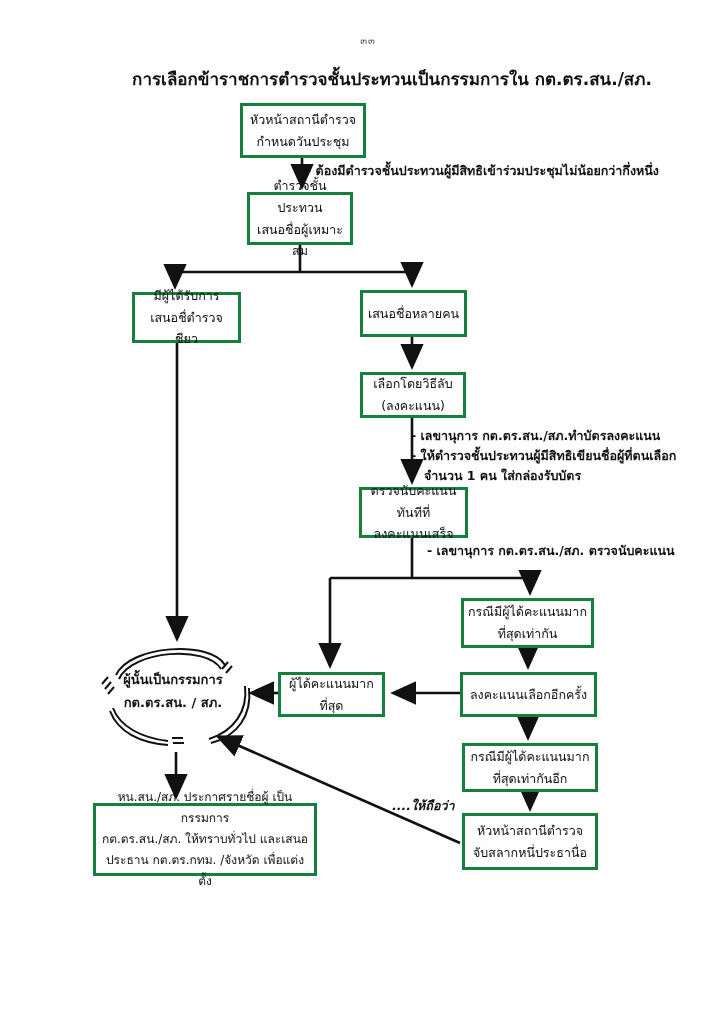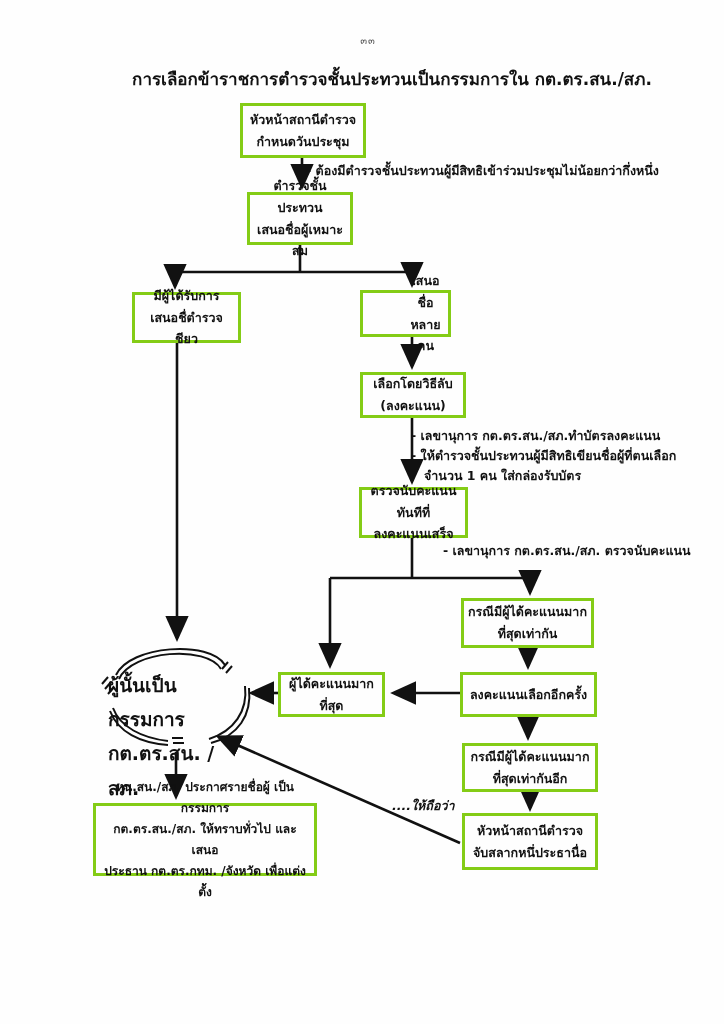--- a/index.html
+++ b/index.html
@@ -36,45 +36,45 @@
     left: 60px; top: 66px;
     width: 664px;
     text-align: center;
     font-size: 17px;
     font-weight: 700;
     line-height: 1.6;
   }
   .node {
     position: absolute;
     box-sizing: border-box;
-    border: 3px solid #84cc16;
+    border: 3px solid #15803d;
     background: #fefefe;
     display: flex;
     flex-direction: column;
     align-items: center;
     justify-content: center;
     text-align: center;
     font-size: 12.5px;
-    font-weight: 700;
+    font-weight: 400;
     line-height: 1.75;
     padding: 2px 4px;
   }
   .note {
     position: absolute;
     font-size: 12.5px;
     font-weight: 600;
     line-height: 1.7;
     white-space: nowrap;
   }
   .ellipse-label {
     position: absolute;
     left: 108px; top: 668px;
     width: 130px;
-    text-align: left;
-    font-size: 19px;
+    text-align: center;
+    font-size: 13px;
     font-weight: 700;
     line-height: 1.8;
   }
   .ln { stroke: #111; stroke-width: 2.6; fill: none; }
   .sketch { stroke: #111; stroke-width: 2; fill: none; }
   .tick { stroke: #111; stroke-width: 2; fill: none; }
 </style>
 </head>
 <body>
 
@@ -152,21 +152,21 @@
   <div class="node" style="left:247px; top:192px; width:106px; height:53px;">
     <div>ตำรวจชั้นประทวน</div>
     <div>เสนอชื่อผู้เหมาะสม</div>
   </div>
 
   <div class="node" style="left:123px; top:292px; width:109px; height:51px;margin-left:9px;">
     <div>มีผู้ได้รับการ</div>
     <div>เสนอชื่ตำรวจชียว</div>
   </div>
 
-  <div class="node" style="left:360px; top:290px; width:91px; height:47px;padding-left:44px;">
+  <div class="node" style="left:360px; top:290px; width:107px; height:47px;">
     <div>เสนอชื่อหลายคน</div>
   </div>
 
   <div class="node" style="left:360px; top:372px; width:106px; height:46px;">
     <div>เลือกโดยวิธีลับ</div>
     <div>(ลงคะแนน)</div>
   </div>
 
   <div class="node" style="left:359px; top:487px; width:109px; height:51px;">
     <div>ตรวจนับคะแนนทันทีที่</div>
@@ -204,16 +204,16 @@
 
   <div class="ellipse-label">
     <div>ผู้นั้นเป็นกรรมการ</div>
     <div>กต.ตร.สน. / สภ.</div>
   </div>
 
   <div class="note" style="left:306px; top:160px;">- ต้องมีตำรวจชั้นประทวนผู้มีสิทธิเข้าร่วมประชุมไม่น้อยกว่ากึ่งหนึ่ง</div>
   <div class="note" style="left:411px; top:425px;">- เลขานุการ กต.ตร.สน./สภ.ทำบัตรลงคะแนน</div>
   <div class="note" style="left:411px; top:445px;">- ให้ตำรวจชั้นประทวนผู้มีสิทธิเขียนชื่อผู้ที่ตนเลือก</div>
   <div class="note" style="left:424px; top:465px;">จำนวน 1 คน ใส่กล่องรับบัตร</div>
-  <div class="note" style="left:427px; top:540px;margin-left:16px;">- เลขานุการ กต.ตร.สน./สภ. ตรวจนับคะแนน</div>
+  <div class="note" style="left:427px; top:540px;">- เลขานุการ กต.ตร.สน./สภ. ตรวจนับคะแนน</div>
   <div class="note" style="left:392px; top:795px;font-style:italic;">....ให้ถือว่า</div>
 
 </div>
 
 </body></html>

